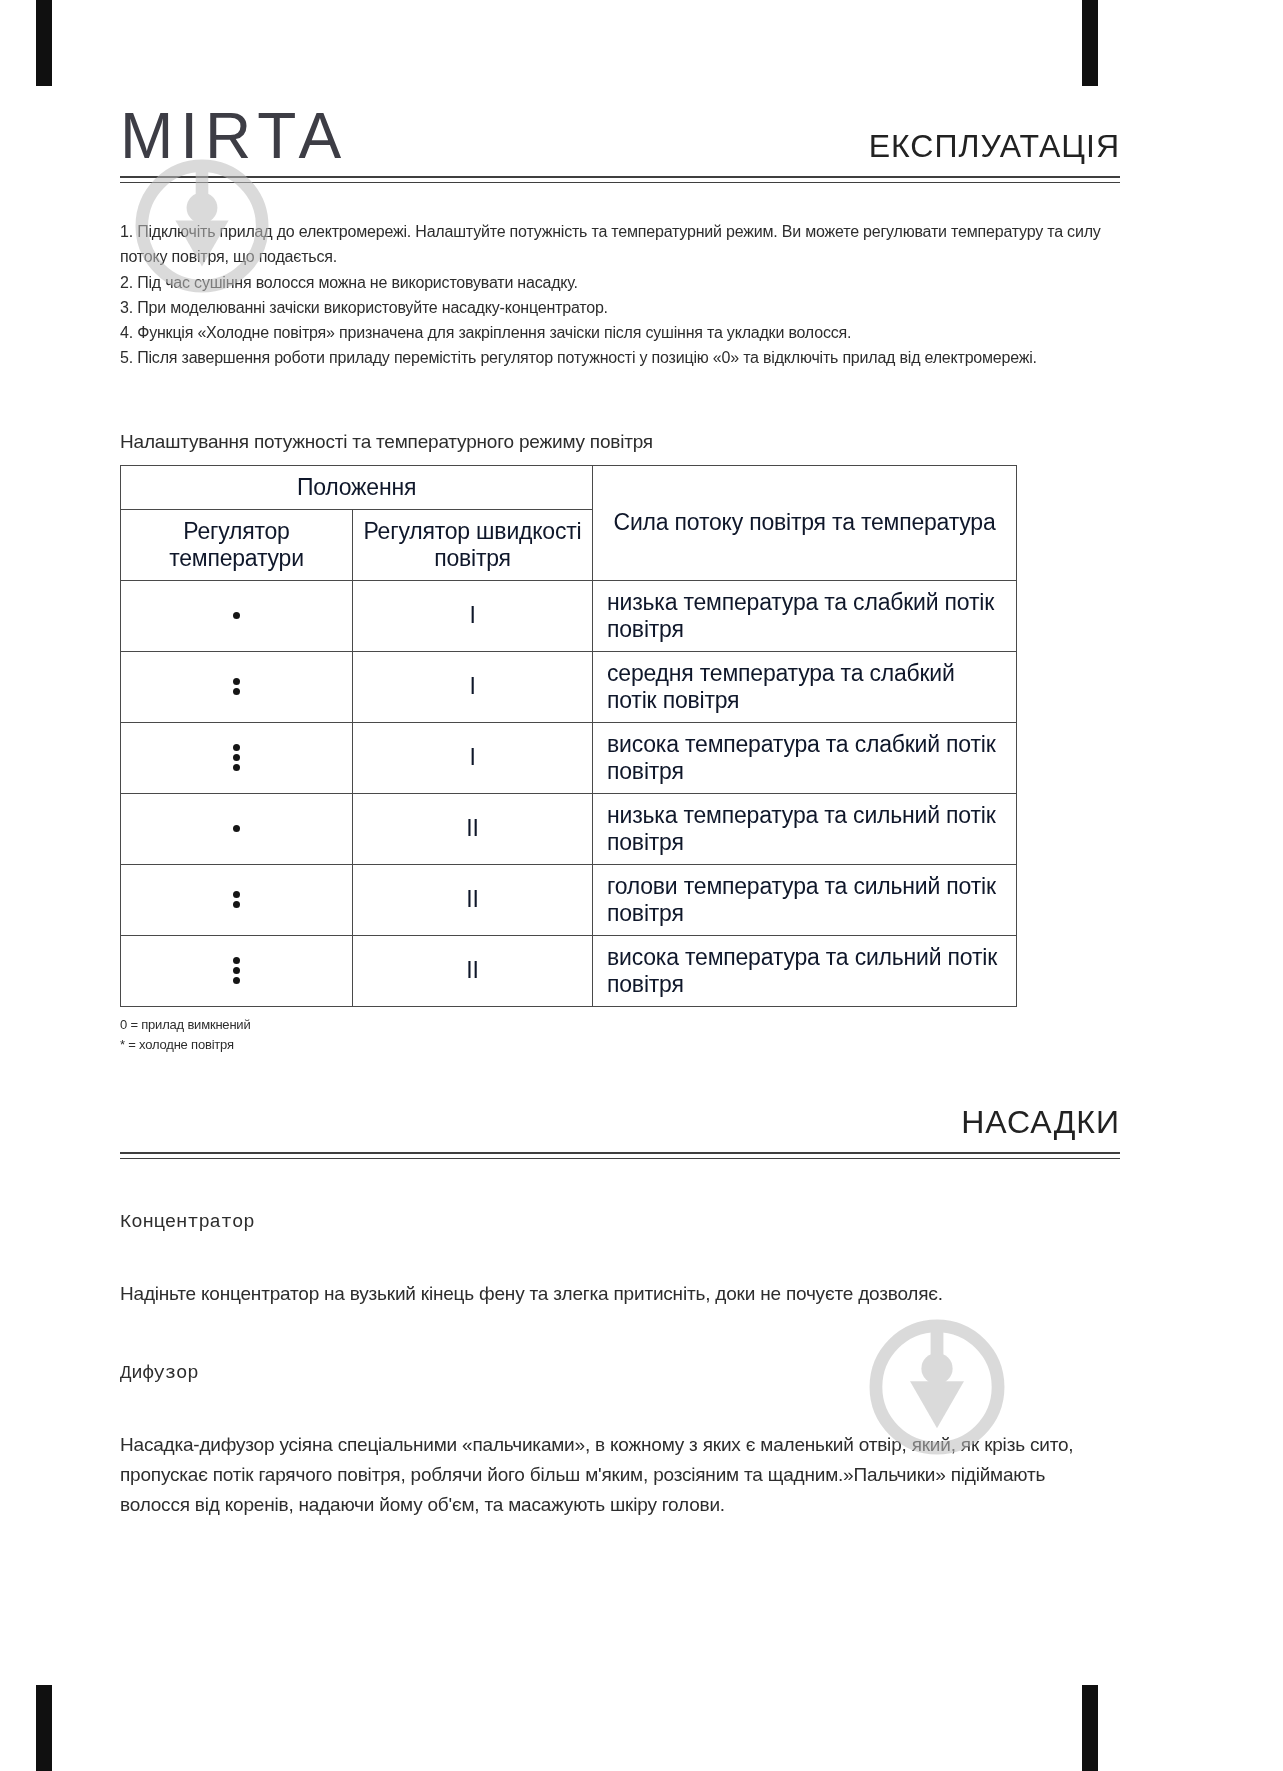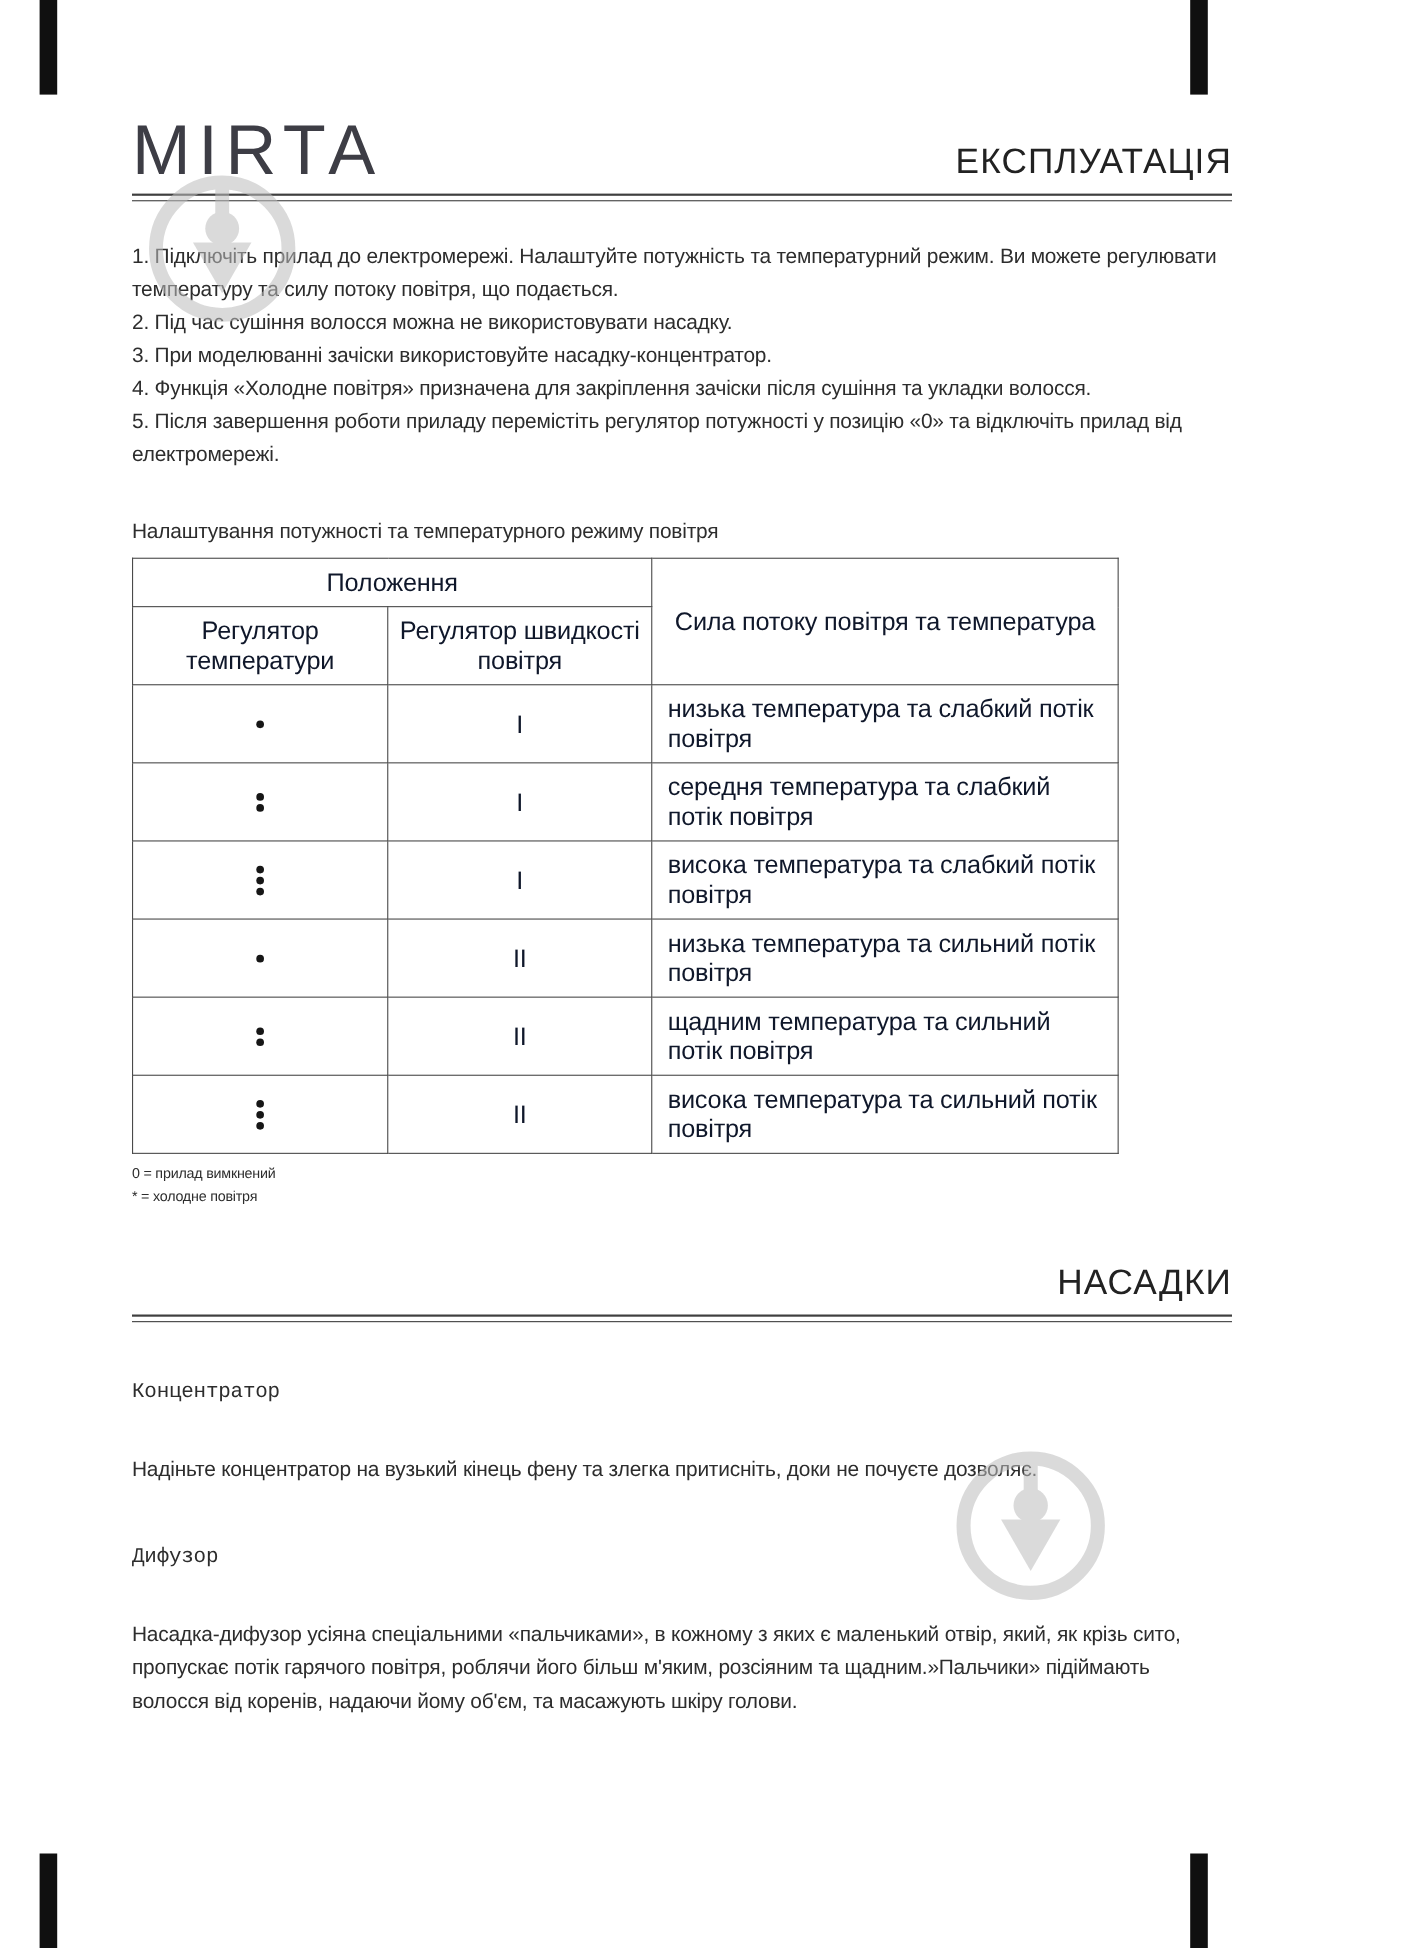--- a/index.html
+++ b/index.html
@@ -19,24 +19,24 @@
   .brand{
     font-size:64px;font-weight:300;letter-spacing:7px;color:#3d3d45;line-height:1;
     padding-bottom:4px;
   }
   .section-title{
     font-size:32px;font-weight:500;letter-spacing:1px;color:#222;line-height:1;
     padding-bottom:10px;
   }
   .double-rule{border-top:2px solid #3f3f3f;border-bottom:1px solid #3f3f3f;height:4px;margin-top:4px;}
 
-  .instructions{margin-top:36px;font-size:19px;line-height:1.58;letter-spacing:-0.2px;}
+  .instructions{margin-top:36px;font-size:16px;line-height:1.58;letter-spacing:-0.2px;}
   .inst-line{margin:0;}
 
-  .table-caption{margin-top:44px;font-size:19px;letter-spacing:-0.2px;}
+  .table-caption{margin-top:60px;font-size:19px;letter-spacing:-0.2px;}
 
   table.power{border-collapse:collapse;margin-top:12px;table-layout:fixed;width:896px;}
   table.power th, table.power td{
     border:1px solid #4a4a4a;font-weight:400;font-size:23px;letter-spacing:-0.2px;
     padding:8px 6px;text-align:center;vertical-align:middle;color:#0f172a;
   }
   table.power td.desc-cell{text-align:left;padding-left:14px;}
   table.power th.result-head{text-align:center;}
   .dot-stack{display:flex;flex-direction:column;align-items:center;gap:3px;}
   .dot{width:7px;height:7px;border-radius:50%;background:#161616;display:block;}
@@ -152,21 +152,21 @@
           <td class="desc-cell">низька температура та сильний потік повітря</td>
         </tr>
         <tr>
           <td>
             <div class="dot-stack">
               <span class="dot"></span>
               <span class="dot"></span>
             </div>
           </td>
           <td>II</td>
-          <td class="desc-cell">щадним температура та сильний потік повітря</td>
+          <td class="desc-cell">голови температура та сильний потік повітря</td>
         </tr>
         <tr>
           <td>
             <div class="dot-stack">
               <span class="dot"></span>
               <span class="dot"></span>
               <span class="dot"></span>
             </div>
           </td>
           <td>II</td>

